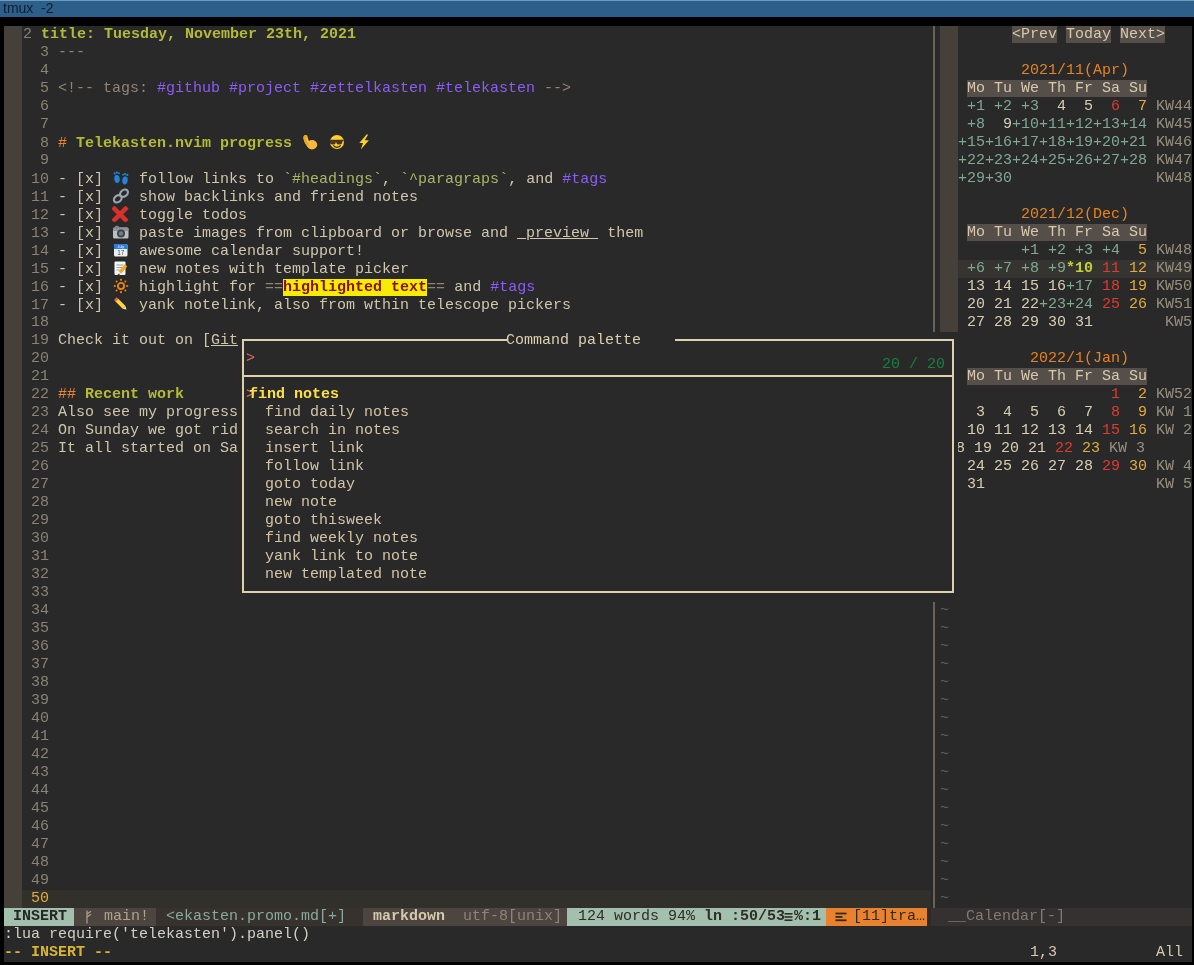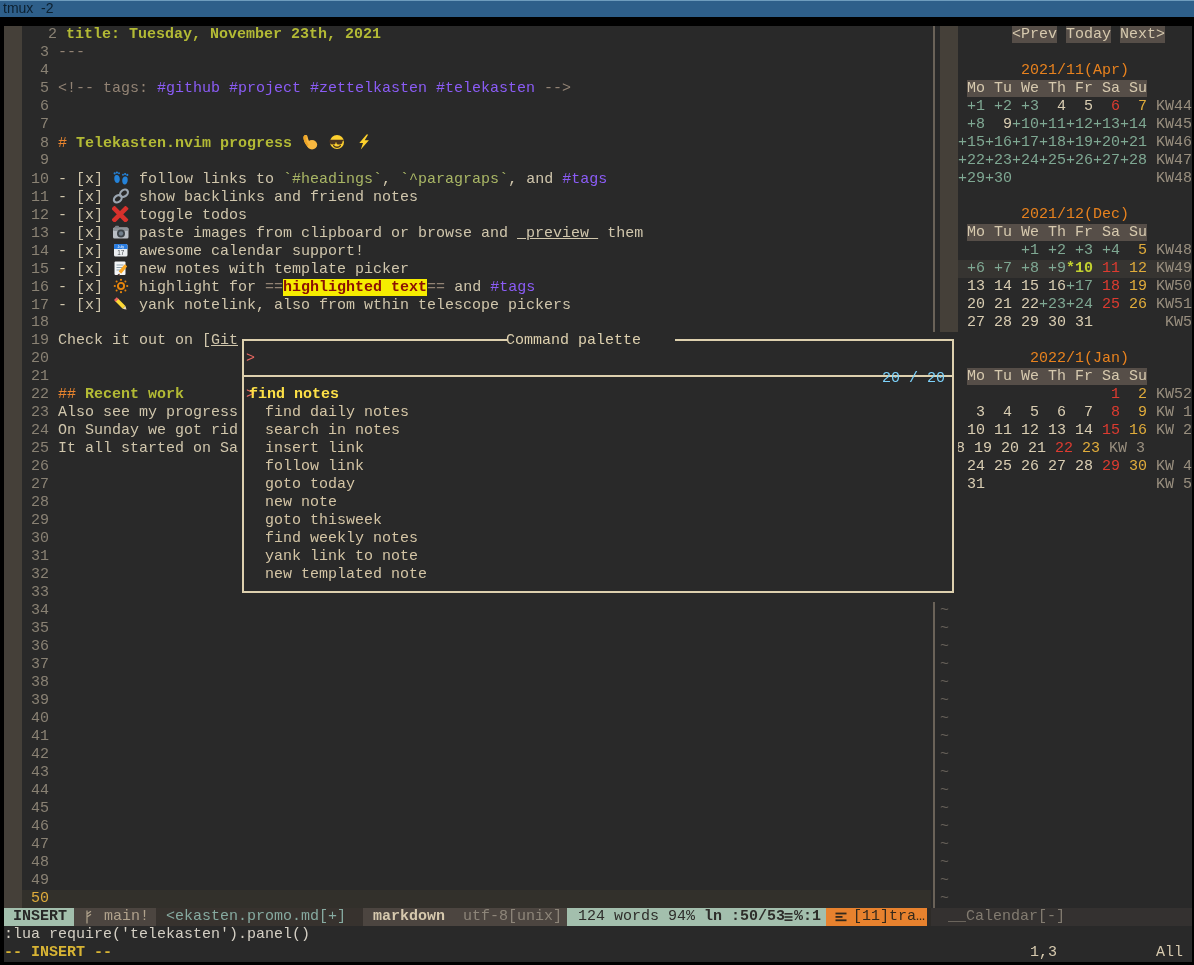--- a/index.html
+++ b/index.html
@@ -23,21 +23,21 @@
 </style></head><body>
 <div style="position:absolute;left:0px;top:0px;width:1194px;height:17px;background:#2e5f8a"></div>
 <div style="position:absolute;left:0px;top:0px;width:1194px;height:1px;background:#6e9cbd"></div>
 <div style="position:absolute;left:3px;top:1px;font:14px/15px 'Liberation Sans',sans-serif;color:#0c2030;white-space:pre">tmux  -2</div>
 <div style="position:absolute;left:4px;top:26px;width:1188px;height:936px;background:#292929"></div>
 <div style="position:absolute;left:4px;top:26px;width:18px;height:882px;background:#454039"></div>
 <div style="position:absolute;left:940px;top:26px;width:18px;height:306px;background:#454039"></div>
 <div style="position:absolute;left:933px;top:26px;width:2px;height:882px;background:#6a6258"></div>
 <div style="position:absolute;left:958px;top:260px;width:234px;height:18px;background:#363431"></div>
 <div style="position:absolute;left:22px;top:890px;width:909px;height:18px;background:#32302b"></div>
-<div class="r" style="left:30px;top:26px"><span class="n">  2 </span><span class="tl">title: Tuesday, November 23th, 2021</span></div>
+<div class="r" style="left:5px;top:26px"><span class="n">  2 </span><span class="tl">title: Tuesday, November 23th, 2021</span></div>
 <div class="r" style="left:22px;top:44px"><span class="n">  3 </span><span class="gy">---</span></div>
 <div class="r" style="left:22px;top:62px"><span class="n">  4 </span></div>
 <div class="r" style="left:22px;top:80px"><span class="n">  5 </span><span class="gy">&lt;!-- tags: </span><span class="pk">#github #project #zettelkasten #telekasten</span><span class="gy"> --&gt;</span></div>
 <div class="r" style="left:22px;top:98px"><span class="n">  6 </span></div>
 <div class="r" style="left:22px;top:116px"><span class="n">  7 </span></div>
 <div class="r" style="left:22px;top:134px"><span class="n">  8 </span><span class="or"># </span><span class="tl">Telekasten.nvim progress </span><svg style="vertical-align:-3px" width="18" height="16" viewBox="0 0 18 16">
       <ellipse cx="11" cy="10.7" rx="5.2" ry="4.7" fill="#f9b840"></ellipse>
       <path d="M3.6 1.2 C2.5 1.8 2.2 3.4 2.7 5.4 C3.4 8.3 5 11.2 7.4 13.2 L10.4 9.8 C8.5 8.3 7.2 5.9 6.8 3.6 C6.6 2.2 6.1 1.2 5.2 1 C4.6 0.9 4.1 1 3.6 1.2 Z" fill="#f9b840"></path>
       <path d="M3.6 1.2 C2.5 1.8 2.2 3.4 2.7 5.4 C3.3 7.9 4.6 10.4 6.4 12.3 L7.8 10.9 C6.3 9 5.3 6.4 5.1 4 C5 2.4 4.6 1.3 4.2 1 Z" fill="#eda426"></path>
       <path d="M2.8 2.6 C3.6 2 4.8 1.9 5.6 2.4 L5.9 3.9 C4.9 3.3 3.7 3.4 2.9 4 Z" fill="#eda426"></path>
@@ -192,21 +192,21 @@
 <div class="r" style="left:940px;top:890px;color:#68625a">~</div>
 <div style="position:absolute;left:238px;top:332px;width:720px;height:270px;background:#292929"></div>
 <div style="position:absolute;left:242px;top:339px;width:712px;height:2px;background:#ddd0ae"></div>
 <div style="position:absolute;left:242px;top:375px;width:712px;height:2px;background:#ddd0ae"></div>
 <div style="position:absolute;left:242px;top:591px;width:712px;height:2px;background:#ddd0ae"></div>
 <div style="position:absolute;left:242px;top:339px;width:2px;height:254px;background:#ddd0ae"></div>
 <div style="position:absolute;left:952px;top:339px;width:2px;height:254px;background:#ddd0ae"></div>
 <div style="position:absolute;left:508px;top:339px;width:167px;height:2px;background:#292929"></div>
 <div class="r" style="left:506px;top:332px;color:#ddd0ae">Command palette</div>
 <div class="r" style="left:246px;top:350px;color:#ea6962">&gt;</div>
-<div class="r" style="left:882px;top:370px;color:#7dd3fc">20 / 20</div>
+<div class="r" style="left:882px;top:356px;color:#15803d">20 / 20</div>
 <div class="r" style="left:246px;top:386px;color:#ea6962">&gt;</div>
 <div class="r b" style="left:249px;top:386px;color:#fde047">find notes</div>
 <div class="r" style="left:265px;top:404px;color:#d4c5a5">find daily notes</div>
 <div class="r" style="left:265px;top:422px;color:#d4c5a5">search in notes</div>
 <div class="r" style="left:265px;top:440px;color:#d4c5a5">insert link</div>
 <div class="r" style="left:265px;top:458px;color:#d4c5a5">follow link</div>
 <div class="r" style="left:265px;top:476px;color:#d4c5a5">goto today</div>
 <div class="r" style="left:265px;top:494px;color:#d4c5a5">new note</div>
 <div class="r" style="left:265px;top:512px;color:#d4c5a5">goto thisweek</div>
 <div class="r" style="left:265px;top:530px;color:#d4c5a5">find weekly notes</div>

